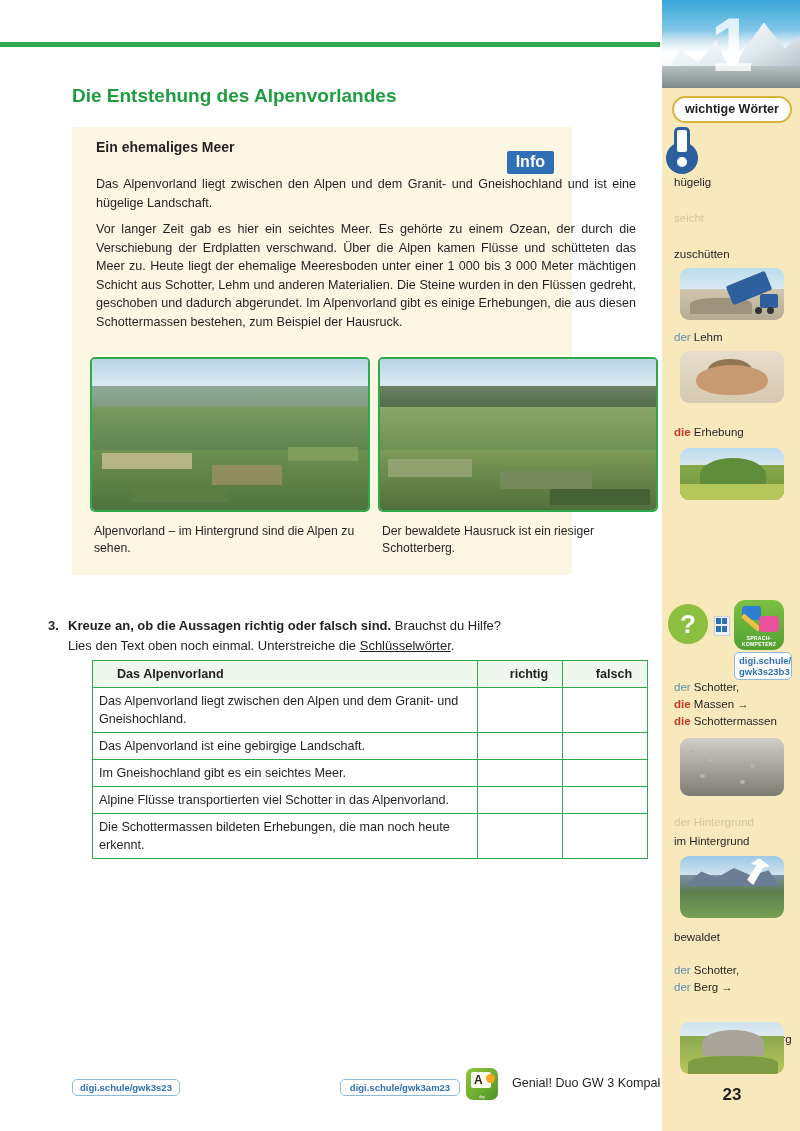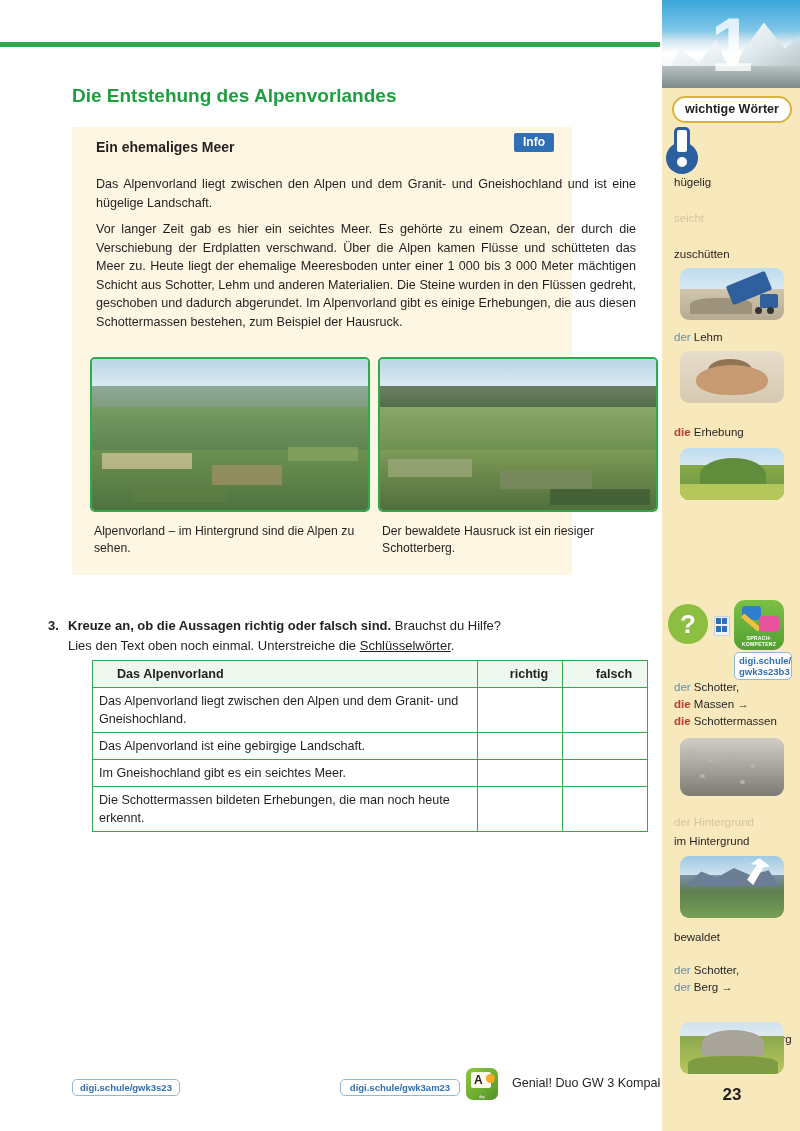--- a/index.html
+++ b/index.html
@@ -166,22 +166,22 @@
 
   
   .infobox{
     position:absolute;left:72px;top:127px;width:500px;height:448px;
     background:#fdf6e3;
   }
   .ib-title{
     position:absolute;left:24px;top:12px;font-size:14px;font-weight:bold;color:#231f20;
   }
   .info-badge{
-    position:absolute;right:18px;top:6px;
-    background:#2f6fb5;color:#ffffff;font-size:12px;font-weight:bold;
+    position:absolute;right:18px;top:24px;
+    background:#2f6fb5;color:#ffffff;font-size:16px;font-weight:bold;
     padding:2px 9px 3px;border-radius:2px;
   }
   .para{
     position:absolute;left:24px;width:540px;
     font-size:12.6px;line-height:18.6px;color:#231f20;
     text-align:justify;
   }
   .p1{top:48px;}
   .p2{top:93px;}
 
@@ -315,20 +315,25 @@
         <td>Das Alpenvorland ist eine gebirgige Landschaft.</td>
         <td class="c"></td>
         <td class="c"></td>
       </tr>
       <tr>
         <td>Im Gneishochland gibt es ein seichtes Meer.</td>
         <td class="c"></td>
         <td class="c"></td>
       </tr>
       <tr>
+        <td>Alpine Flüsse transportierten viel Schotter in das Alpenvorland.</td>
+        <td class="c"></td>
+        <td class="c"></td>
+      </tr>
+      <tr>
         <td>Die Schottermassen bildeten Erhebungen, die man noch heute erkennt.</td>
         <td class="c"></td>
         <td class="c"></td>
       </tr>
     </tbody>
   </table>
 
   <div class="digi-chip chip-f1">digi.schule/gwk3s23</div>
   <div class="digi-chip chip-f2">digi.schule/gwk3am23</div>
   <div class="app-icon">

